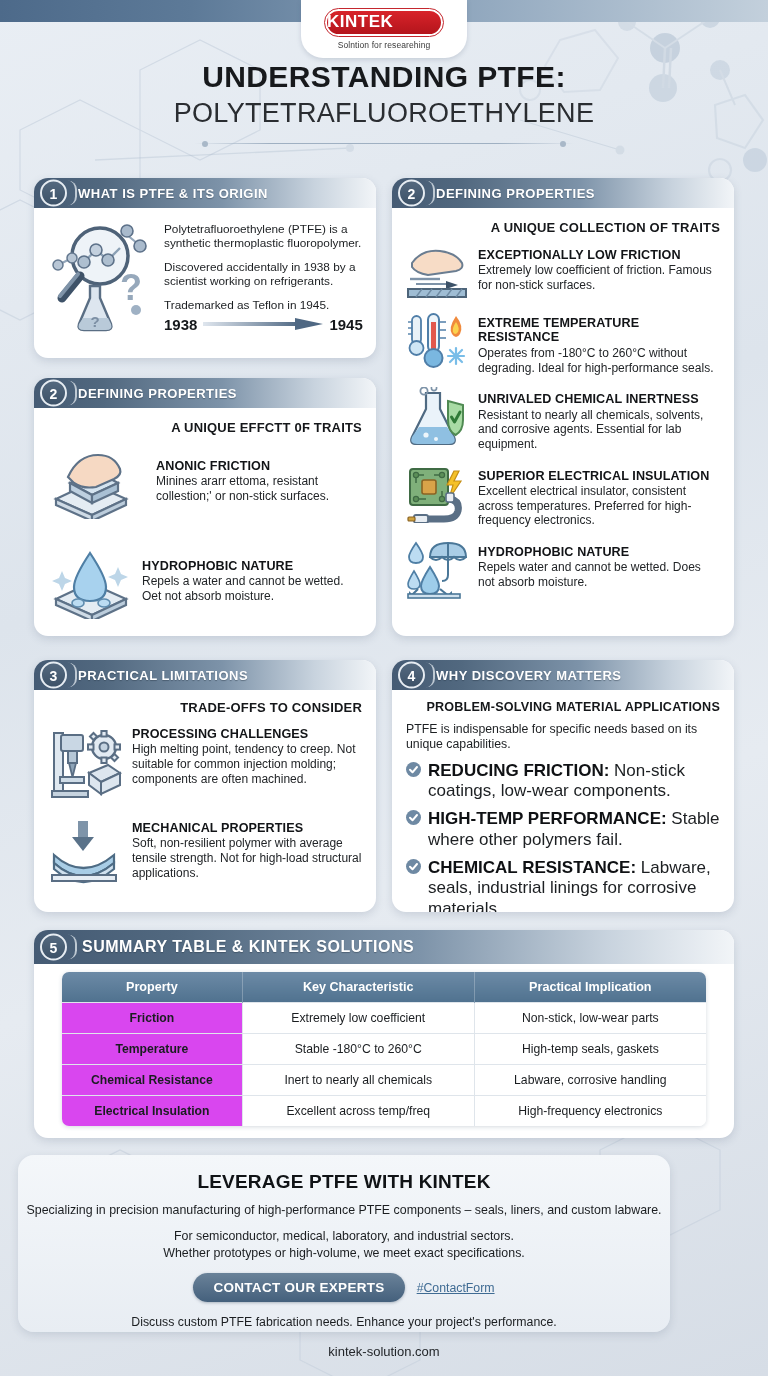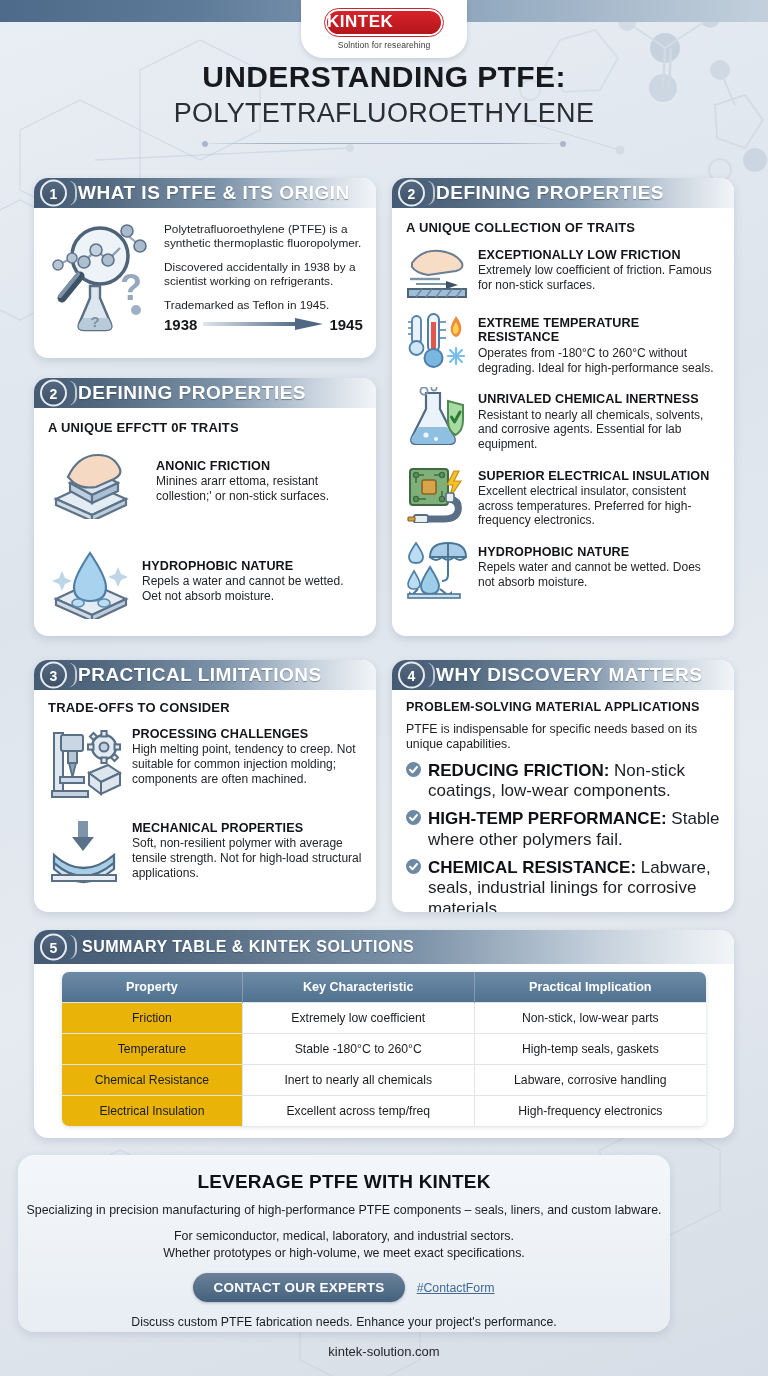--- a/index.html
+++ b/index.html
@@ -102,27 +102,27 @@
     display: flex; align-items: center; justify-content: center;
   }
   .num-bracket {
     position: absolute; left: 34px; top: 50%; transform: translateY(-50%);
     width: 9px; height: 25px;
     border: 2px solid rgba(230,236,242,.75);
     border-left: none; border-top: none; border-bottom: none;
     border-radius: 0 14px 14px 0;
   }
   .card-head-title {
-    color: #ffffff; font-size: 19px; font-weight: bold; letter-spacing: .5px;
+    color: #ffffff; font-size: 13px; font-weight: bold; letter-spacing: .5px;
     text-shadow: 0 1px 1px rgba(40,55,72,.45);
   }
   .card-body { padding: 10px 14px 12px; }
 
   .subhead {
-    text-align: left; font-weight: bold; font-size: 13px; color: #15171a;
+    text-align: right; font-weight: bold; font-size: 13px; color: #15171a;
     margin-bottom: 8px; letter-spacing: .2px;
   }
 
   
   .item { display: flex; gap: 10px; margin-bottom: 10px; align-items: flex-start; }
   .item:last-child { margin-bottom: 0; }
   .item-icon { flex: 0 0 58px; height: 52px; display: flex; align-items: center; justify-content: center; }
   .item-text { flex: 1; padding-top: 1px; }
   .item-title {
     font-size: 12.6px; font-weight: bold; color: #121417; letter-spacing: .1px;
@@ -155,21 +155,21 @@
     background: linear-gradient(180deg, #6c8aa6 0%, #50728f 100%);
     color: #fff; font-size: 12.6px; font-weight: bold; padding: 8px 4px; text-align: center;
     border-right: 1px solid rgba(255,255,255,.25);
   }
   th:last-child { border-right: none; }
   td {
     background: #ffffff; font-size: 12.2px; color: #1a1d20; padding: 8px 4px; text-align: center;
     border-top: 1px solid #dfe5eb; border-right: 1px solid #dfe5eb;
   }
   td:last-child { border-right: none; }
-  td.prop { background: #eab308; font-weight: normal; }
+  td.prop { background: #d946ef; font-weight: bold; }
 
   
   .cta-card {
     position: absolute; left: 18px; top: 1155px; width: 652px; height: 177px;
     background: linear-gradient(180deg, #f4f7fa 0%, #e8edf3 100%);
     border-radius: 16px;
     box-shadow: 0 3px 8px rgba(70,90,115,.16);
     text-align: center; padding-top: 16px;
   }
   .cta-title { font-size: 19px; font-weight: bold; color: #101316; letter-spacing: .2px; }

